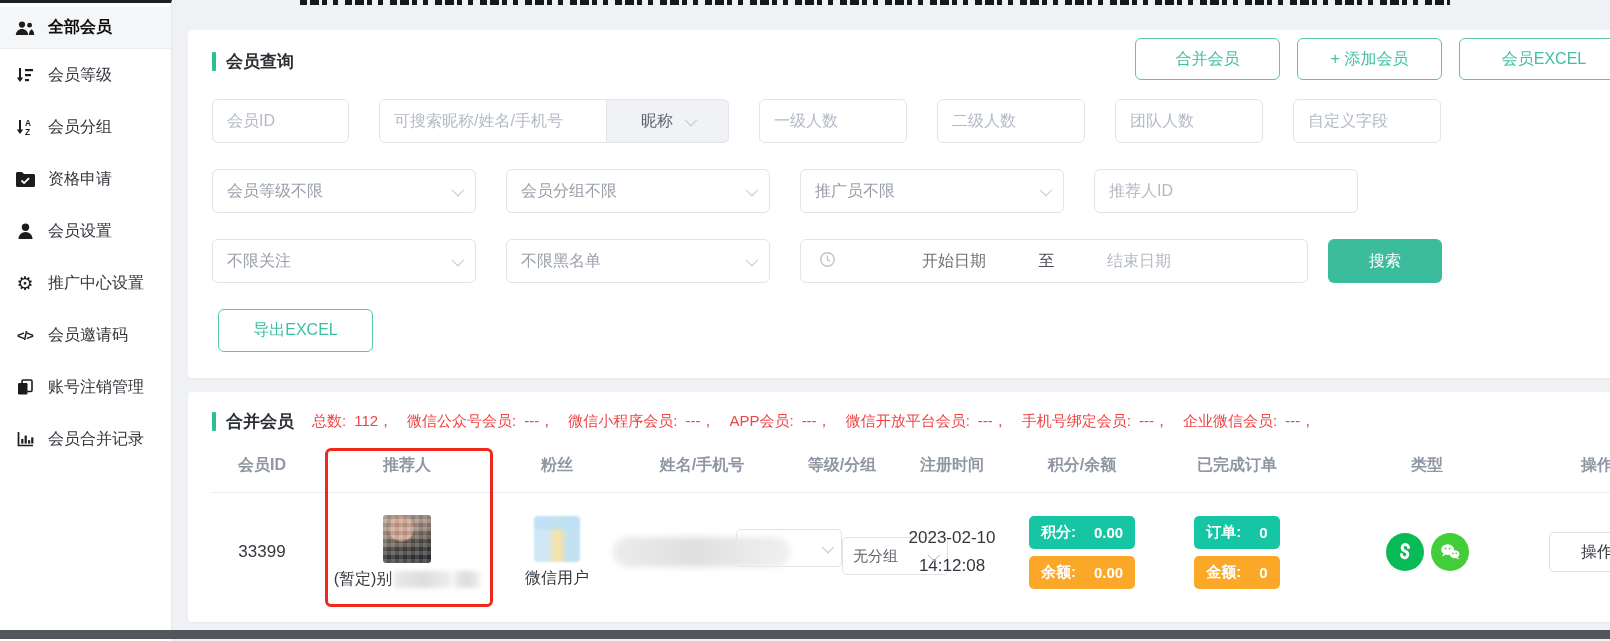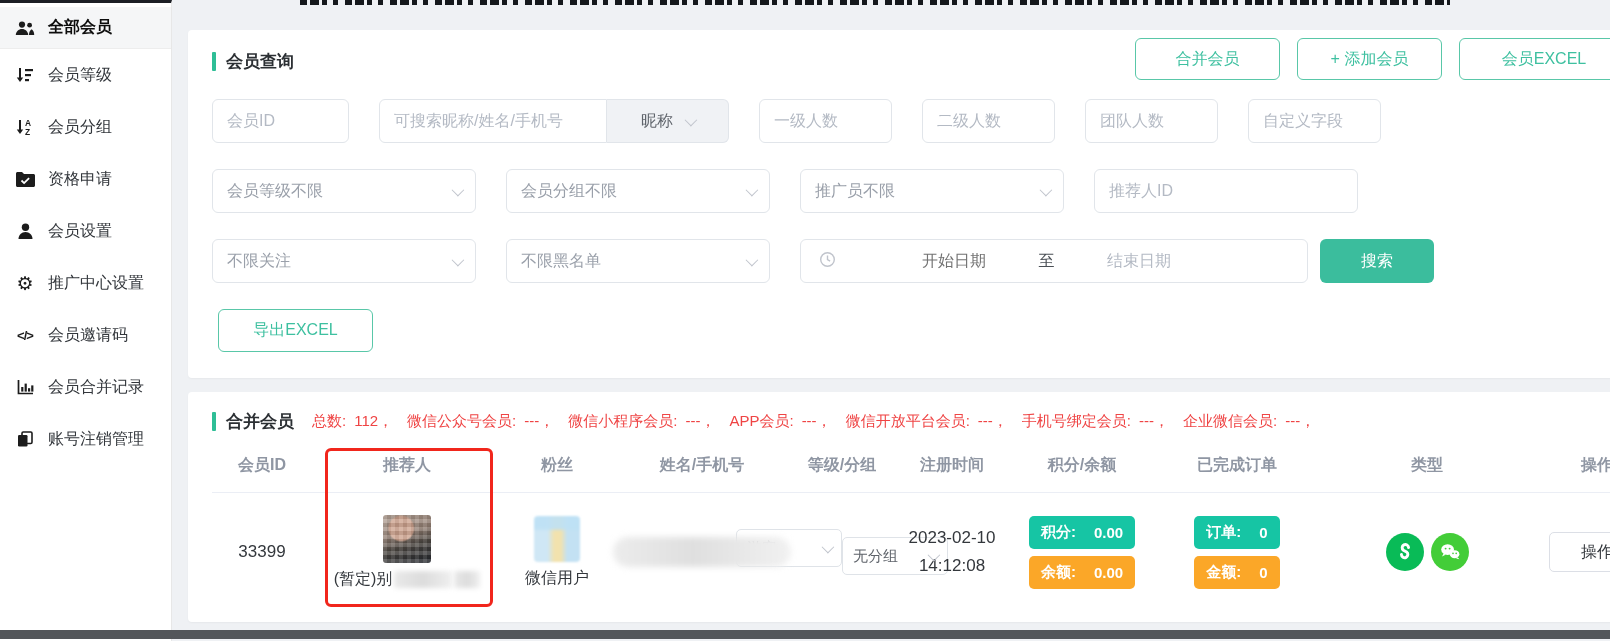--- a/index.html
+++ b/index.html
@@ -43,28 +43,28 @@
   .inp::placeholder { color:#b4bac4; }
   .sel { height:44px; border:1px solid #e1e5ea; border-radius:6px; background:#fff; padding:0 14px;
     display:flex; align-items:center; justify-content:space-between; font-size:16px; color:#9aa0aa; cursor:pointer; }
   .chev { width:9px; height:9px; border-right:1.6px solid #c0c4cc; border-bottom:1.6px solid #c0c4cc;
     transform:rotate(45deg) translateY(-2px); flex:none; }
   .combo { display:flex; width:350px; }
   .combo input { border-radius:6px 0 0 6px; }
   .combo .ktype { width:122px; flex:none; background:#f0f2f5; border:1px solid #e1e5ea; border-left:none;
     border-radius:0 6px 6px 0; display:flex; align-items:center; justify-content:center; gap:12px;
     font-size:16px; color:#5f646b; cursor:pointer; }
-  .w137 { width:137px; flex:none; } .w133 { width:133px; flex:none; } .w264 { width:264px; flex:none; }
+  .w137 { width:137px; flex:none; } .w133 { width:148px; flex:none; } .w264 { width:264px; flex:none; }
   .ml30 { margin-left:30px; }
   .daterange { margin-left:30px; width:508px; height:44px; border:1px solid #e1e5ea; border-radius:6px;
     background:#fff; display:flex; align-items:center; padding:0 18px; cursor:text; }
   .dr-start { margin-left:86px; font-size:16px; color:#737373; }
   .dr-to { margin:0 auto; font-size:16px; color:#4a4f55; }
   .dr-end { margin-right:118px; font-size:16px; color:#b4bac4; }
-  .search-btn { margin-left:12px; width:114px; height:44px; background:#3bbd9d; color:#fff; border:none;
+  .search-btn { margin-left:20px; width:114px; height:44px; background:#3bbd9d; color:#fff; border:none;
     border-radius:6px; font-size:16px; cursor:pointer; font-family:inherit; }
   .export-btn { margin-top:26px; width:155px; height:43px; }
   .export-btn-pos { position:relative; left:6px; }
 
   
   .card-list { position:relative; margin-top:14px; padding:18px 24px 0 24px; height:230px; overflow:hidden; }
   .stats-line { display:flex; align-items:center; gap:10px; }
   .stats { display:flex; align-items:baseline; flex-wrap:nowrap; font-size:15px; color:#ef4444; margin-left:8px; }
   .stat { margin-right:14px; white-space:nowrap; }
   .stat .v { margin-left:8px; }
@@ -192,38 +192,38 @@
       <span>推广中心设置</span>
     </div>
     <div class="side-item">
       <span class="side-ic">
           <span class="code-glyph">&lt;/&gt;</span>
         </span>
       <span>会员邀请码</span>
     </div>
     <div class="side-item">
       <span class="side-ic">
+        <svg width="16" height="16" viewBox="0 0 16 16">
+            <rect x="5" y="1" width="10" height="11.5" rx="1.2" fill="none" stroke="#1c1c1c" stroke-width="1.6"></rect>
+            <rect x="1" y="4" width="9.5" height="11.5" rx="1.2" fill="#1c1c1c"></rect>
+          </svg>
+      </span>
+      <span>账号注销管理</span>
+    </div>
+    <div class="side-item">
+      <span class="side-ic">
         <svg width="17" height="16" viewBox="0 0 17 16">
             <path d="M1.5 1v13.5H16" stroke="#1c1c1c" stroke-width="1.7" fill="none"></path>
             <rect x="4.2" y="8" width="2.2" height="4.6" fill="#1c1c1c"></rect>
             <rect x="7.6" y="4.6" width="2.2" height="8" fill="#1c1c1c"></rect>
             <rect x="11" y="9.2" width="2.2" height="3.4" fill="#1c1c1c"></rect>
             <rect x="14.2" y="6.4" width="2.2" height="6.2" fill="#1c1c1c"></rect>
           </svg>
       </span>
       <span>会员合并记录</span>
-    </div>
-    <div class="side-item">
-      <span class="side-ic">
-        <svg width="16" height="16" viewBox="0 0 16 16">
-            <rect x="5" y="1" width="10" height="11.5" rx="1.2" fill="none" stroke="#1c1c1c" stroke-width="1.6"></rect>
-            <rect x="1" y="4" width="9.5" height="11.5" rx="1.2" fill="#1c1c1c"></rect>
-          </svg>
-      </span>
-      <span>账号注销管理</span>
     </div>
   </nav>
 
   <div class="main">
 
     <section class="card card-query">
       <div class="sec-title">
         <span class="green-bar"></span>
         <span class="sec-title-text">会员查询</span>
       </div>

